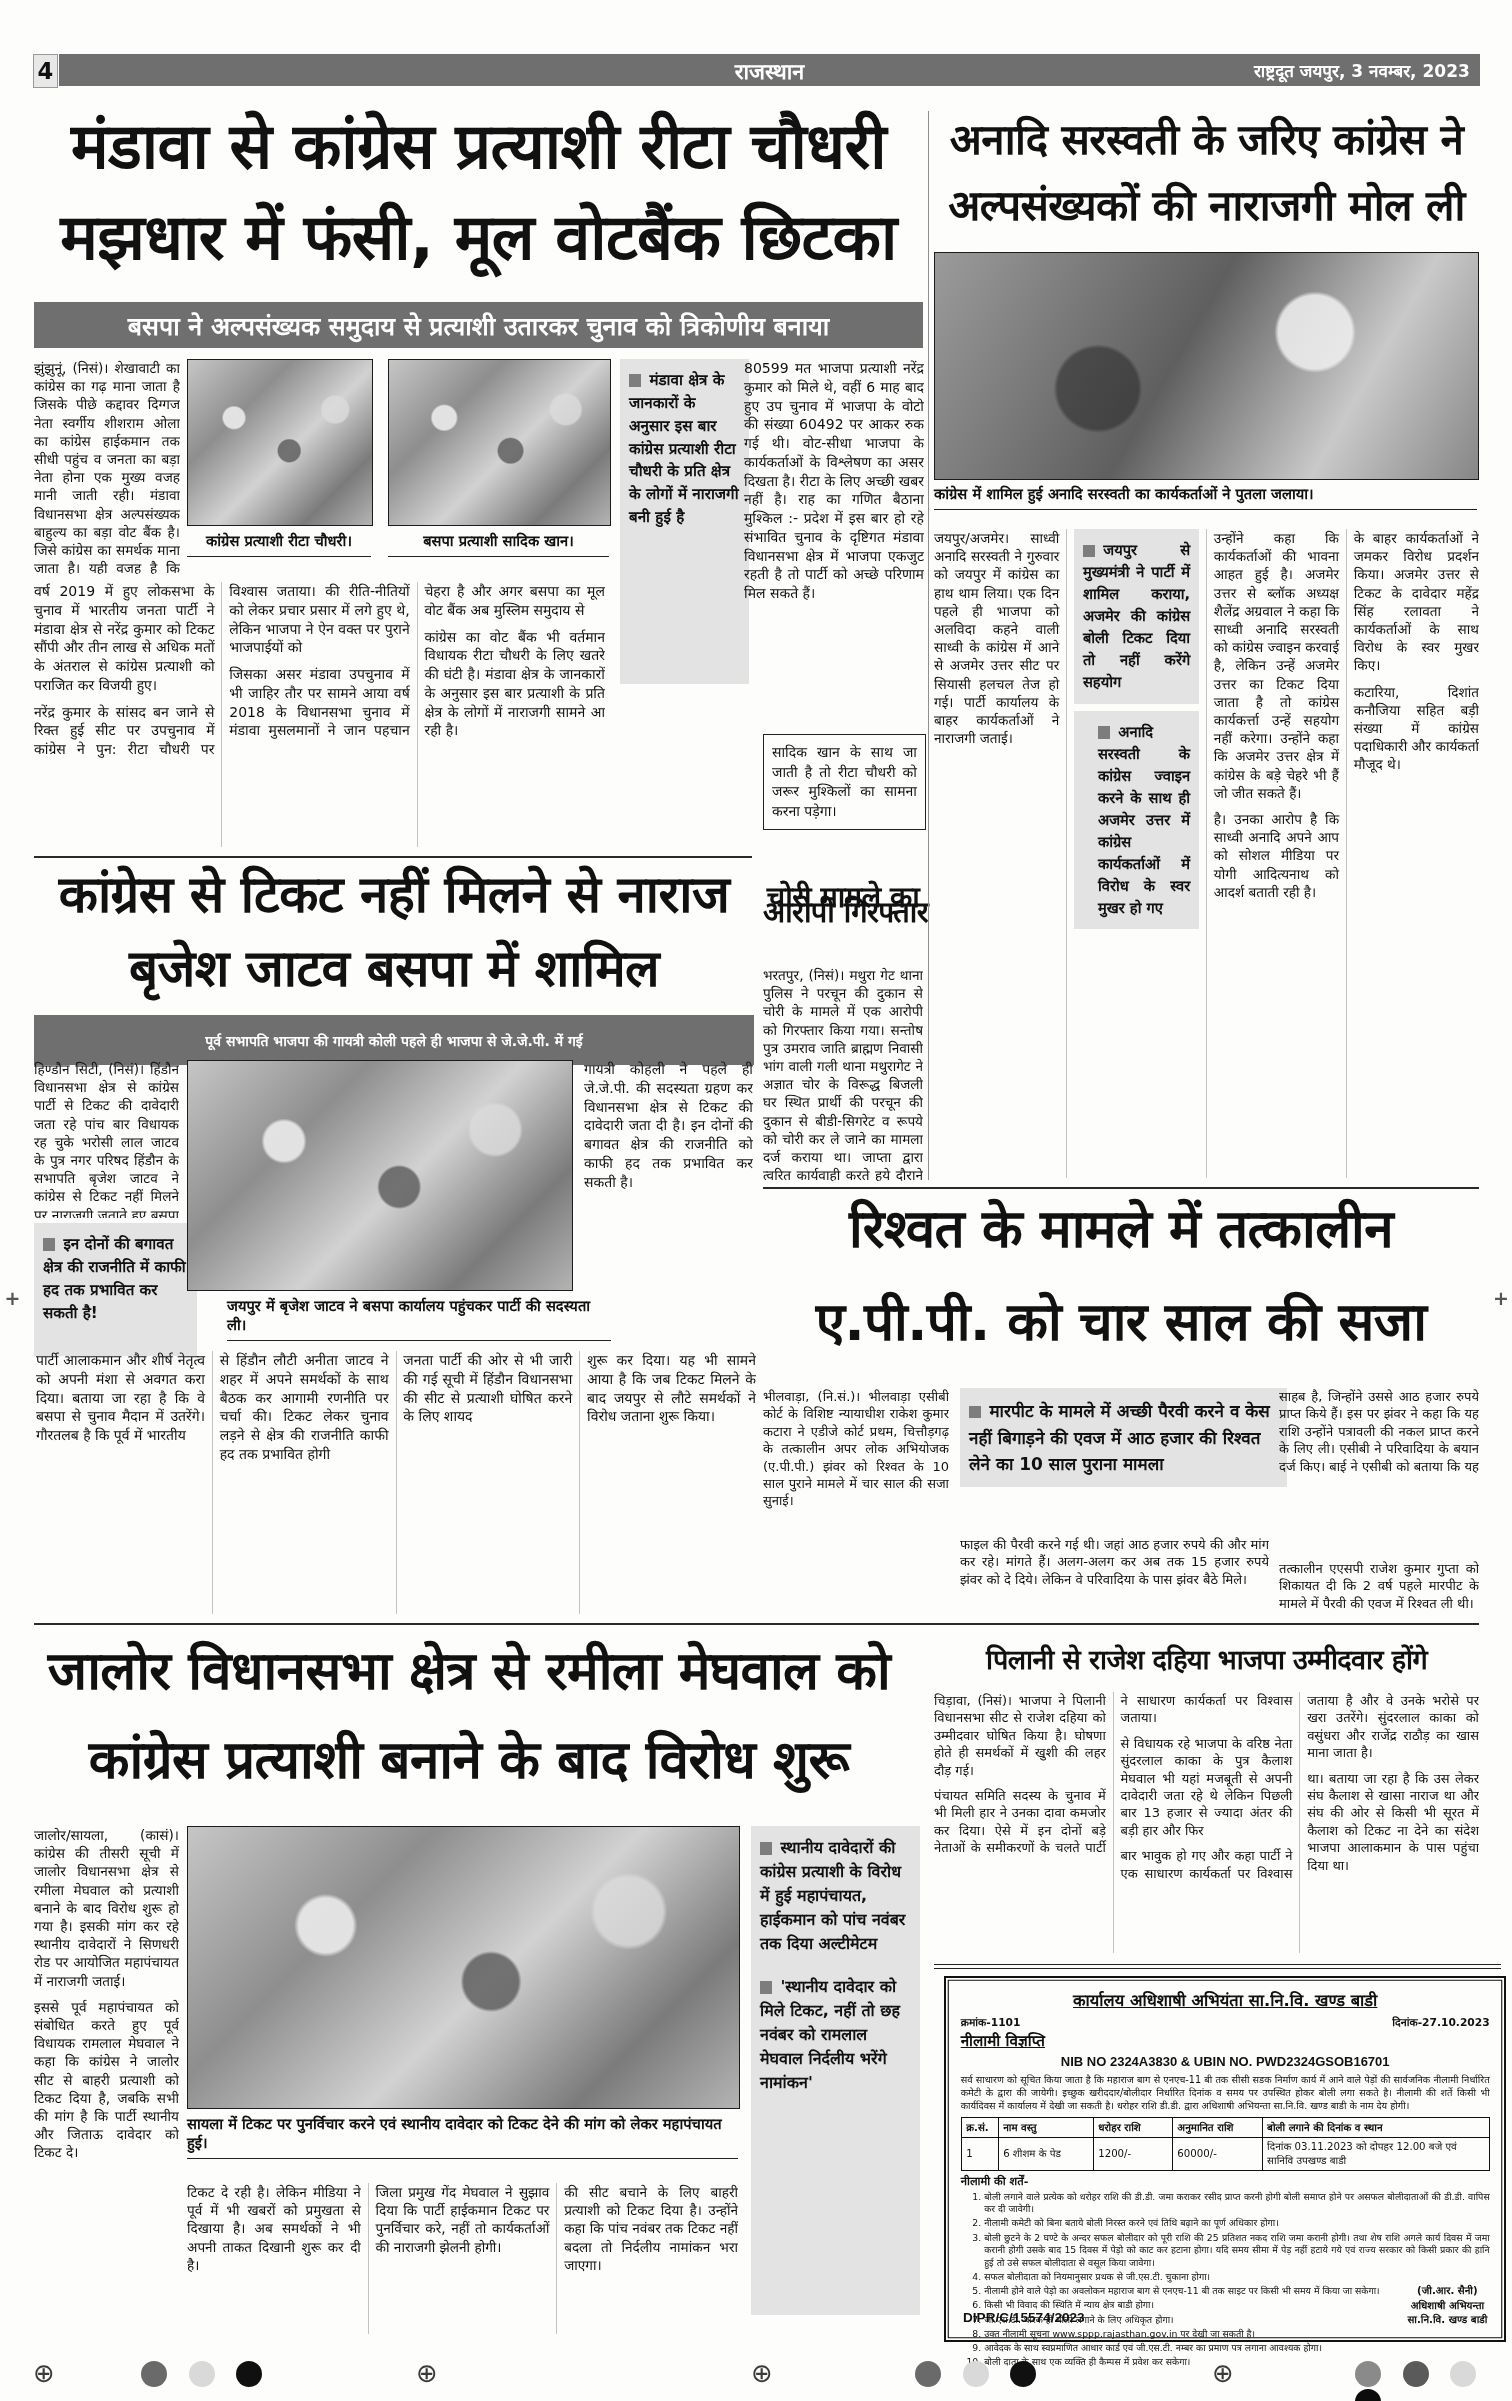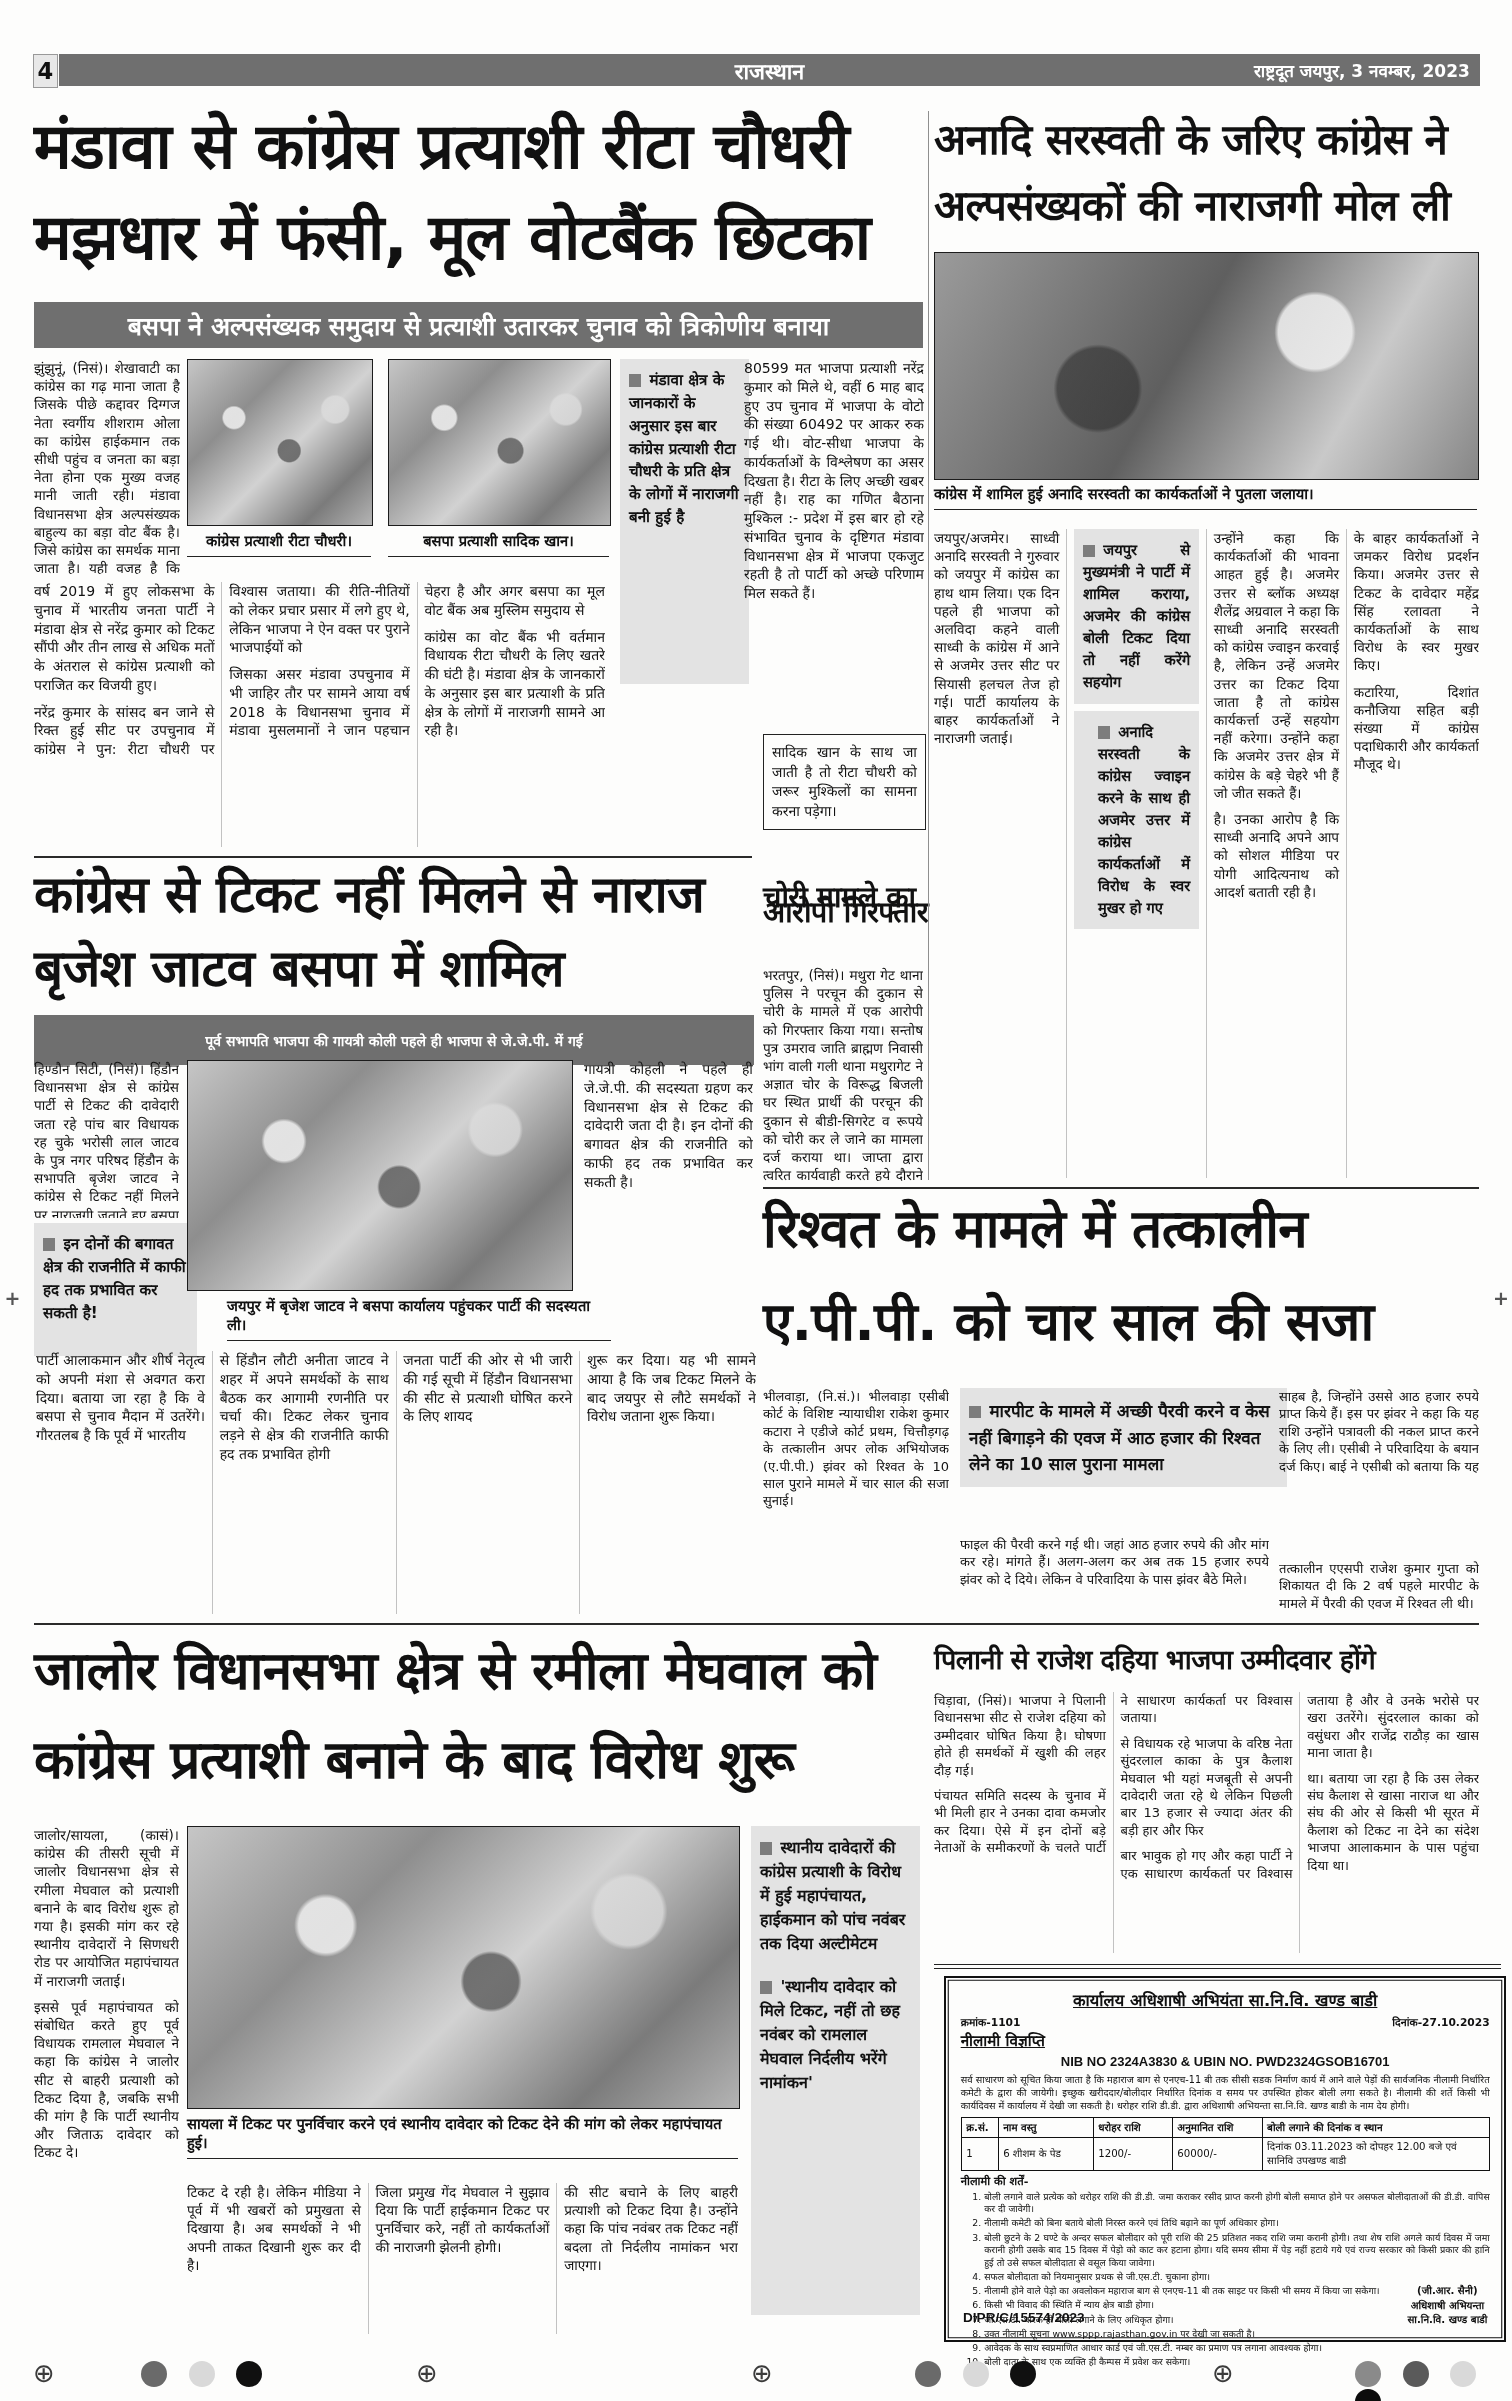--- a/index.html
+++ b/index.html
@@ -8,21 +8,21 @@
         font-family:"DejaVu Sans", sans-serif;color:var(--ink);}
   .abs{position:absolute;}
   
   .pgnum{left:33px;top:54px;width:22.6px;height:32px;border:0.6px solid #999;background:#e8e8e8;
          display:flex;align-items:center;justify-content:center;font-weight:700;font-size:22.6px;}
   .mast{left:59px;top:54px;width:1421px;height:32px;background:var(--bar);color:#fff;
         display:flex;align-items:center;font-weight:700;}
   .mast .sec{flex:1;text-align:center;font-size:21.5px;}
   .mast .ed{position:absolute;right:10.2px;font-size:17px;}
   
-  .hl{font-weight:700;text-align:left;line-height:1.15;white-space:nowrap;letter-spacing:-0.6px;}
+  .hl{font-weight:700;text-align:center;line-height:1.15;white-space:nowrap;letter-spacing:-0.6px;}
   .gbar{background:var(--bar);color:#fff;font-weight:700;display:flex;align-items:center;justify-content:center;}
   .bt{font-size:14px;line-height:1.34;text-align:justify;overflow:hidden;}
   .bt p{margin:0 0 8px 0;}
   .caption{font-weight:700;font-size:14.7px;line-height:1.3;border-bottom:1.7px solid #222;padding-bottom:5.6px;}
   .photo{border:1.1px solid #1c1c1c;background:
      radial-gradient(circle at 25% 35%, rgba(235,235,235,.9) 0 6%, transparent 7%),
      radial-gradient(circle at 55% 55%, rgba(90,90,90,.8) 0 8%, transparent 9%),
      radial-gradient(circle at 80% 30%, rgba(220,220,220,.8) 0 7%, transparent 8%),
      linear-gradient(135deg,#c6c6c6 0%,#8e8e8e 30%,#d2d2d2 55%,#7b7b7b 80%,#b4b4b4 100%);}
   .photo.dark{background:

